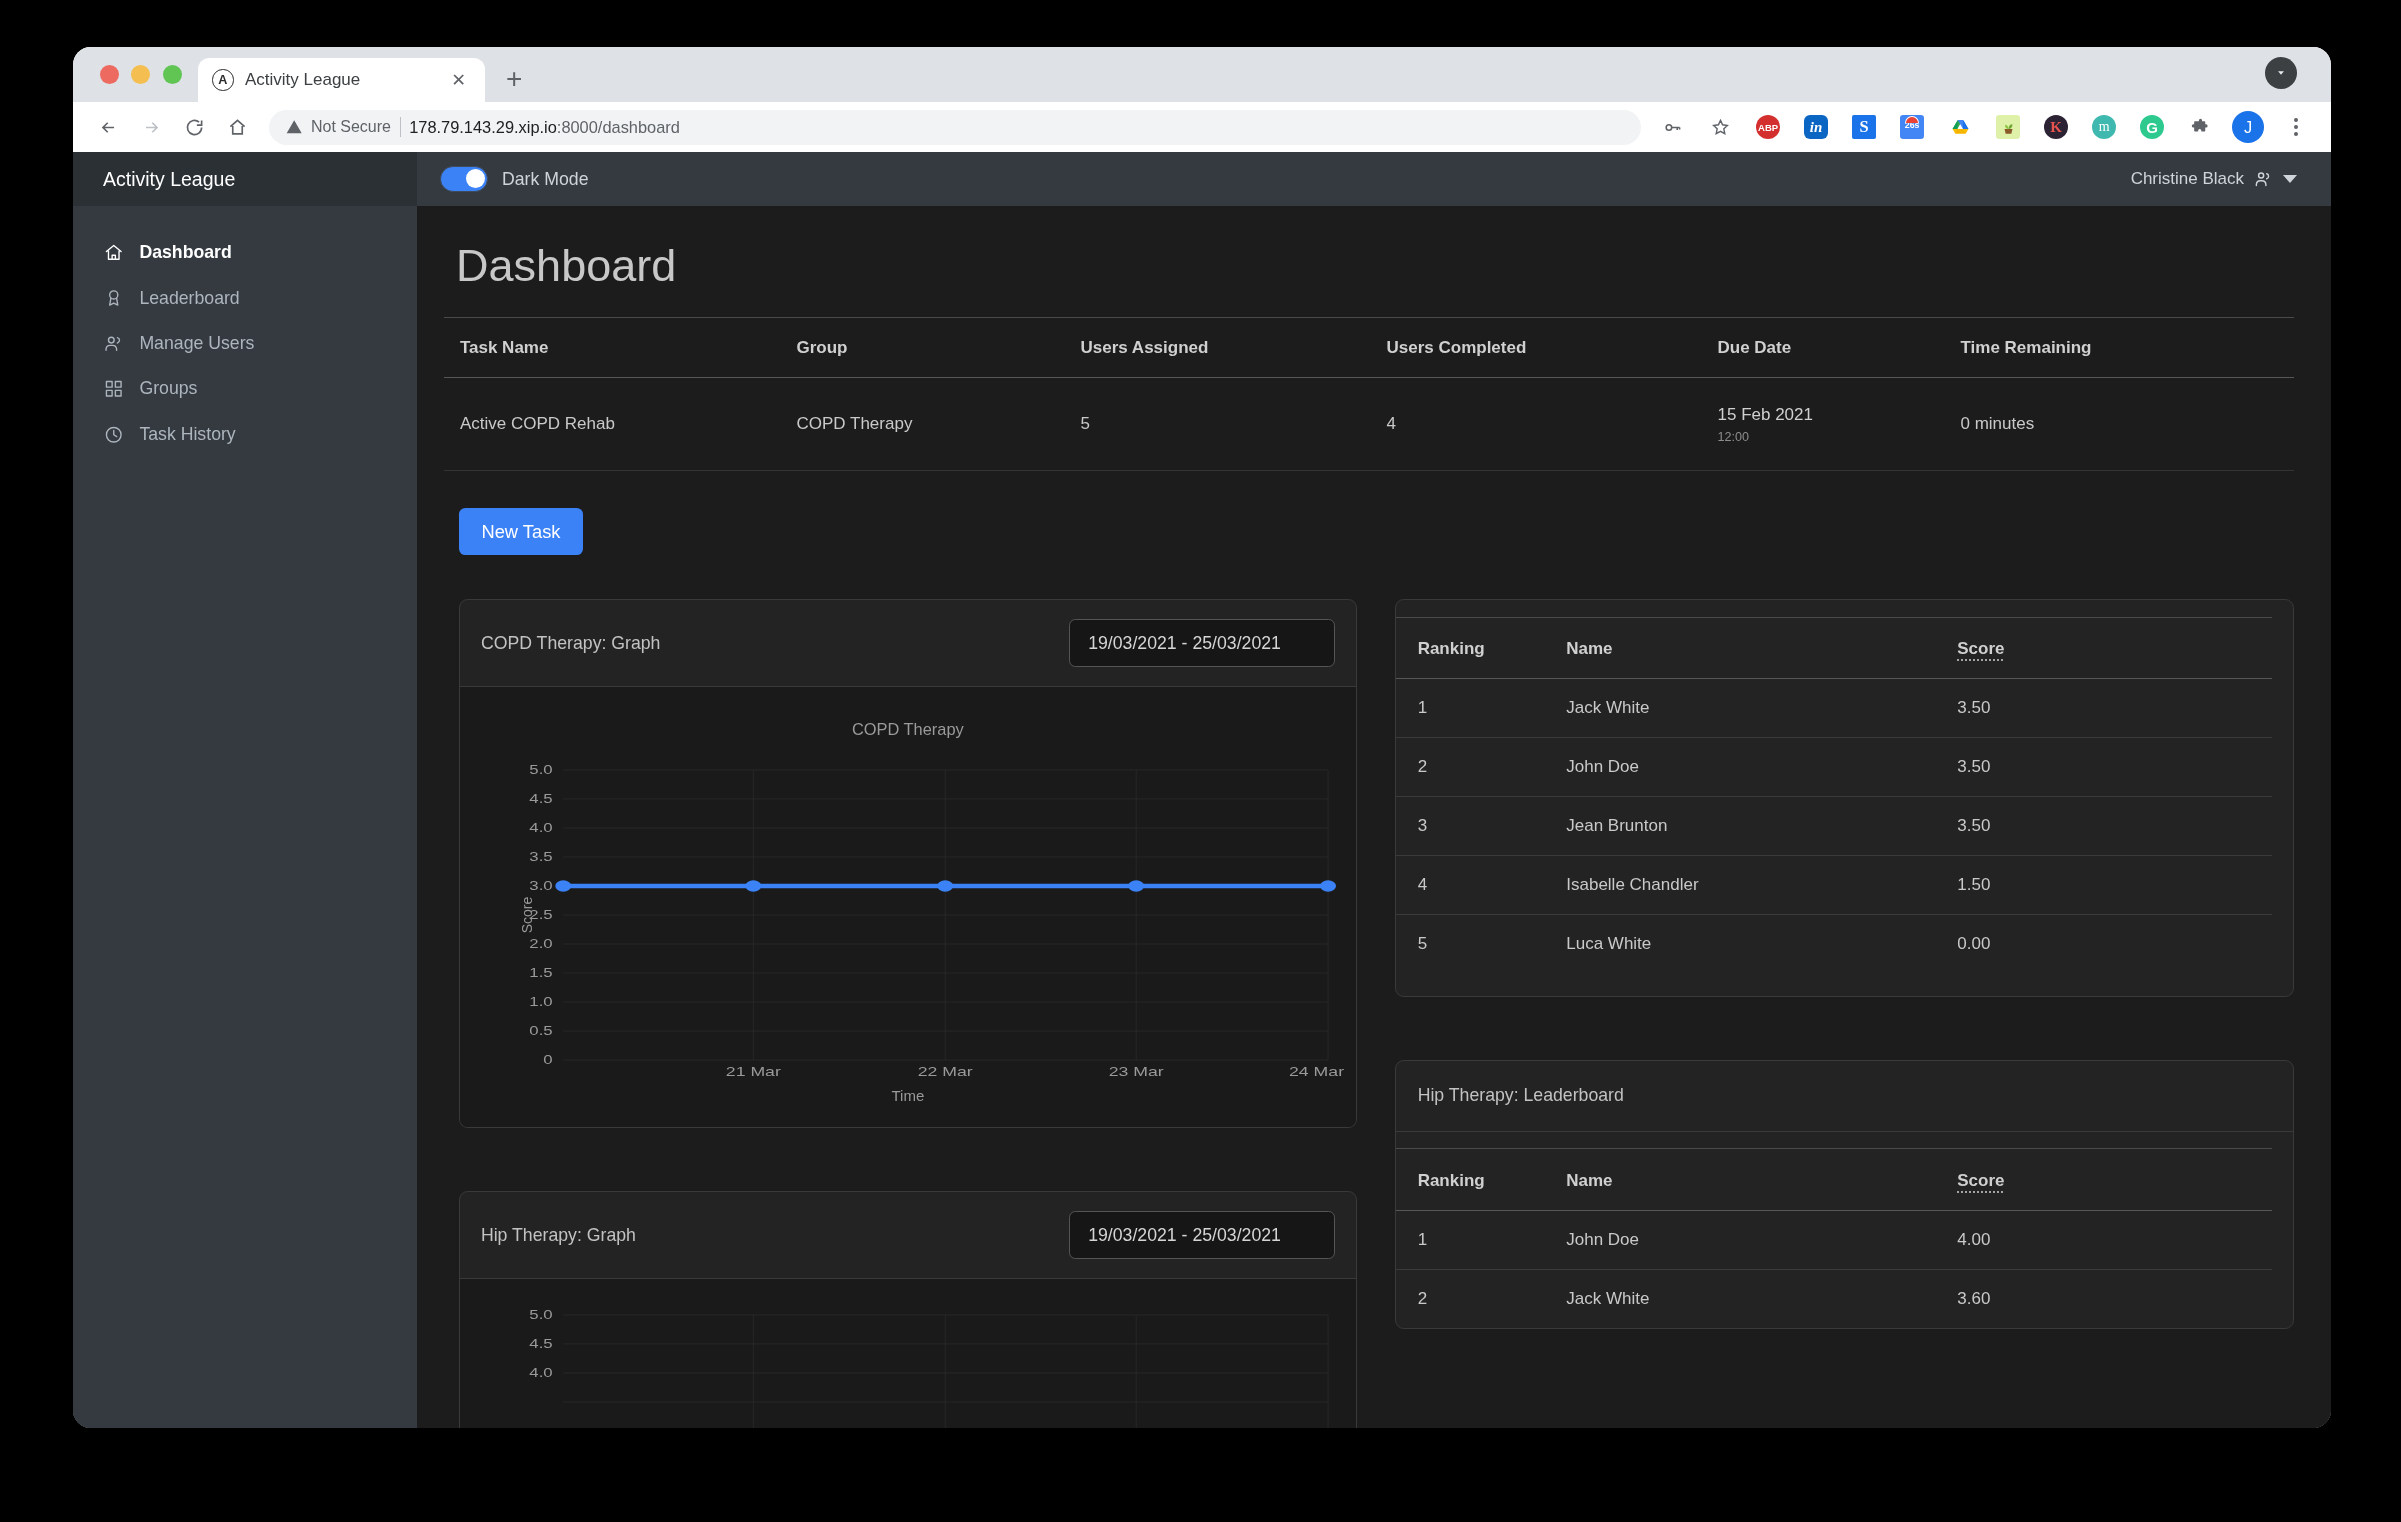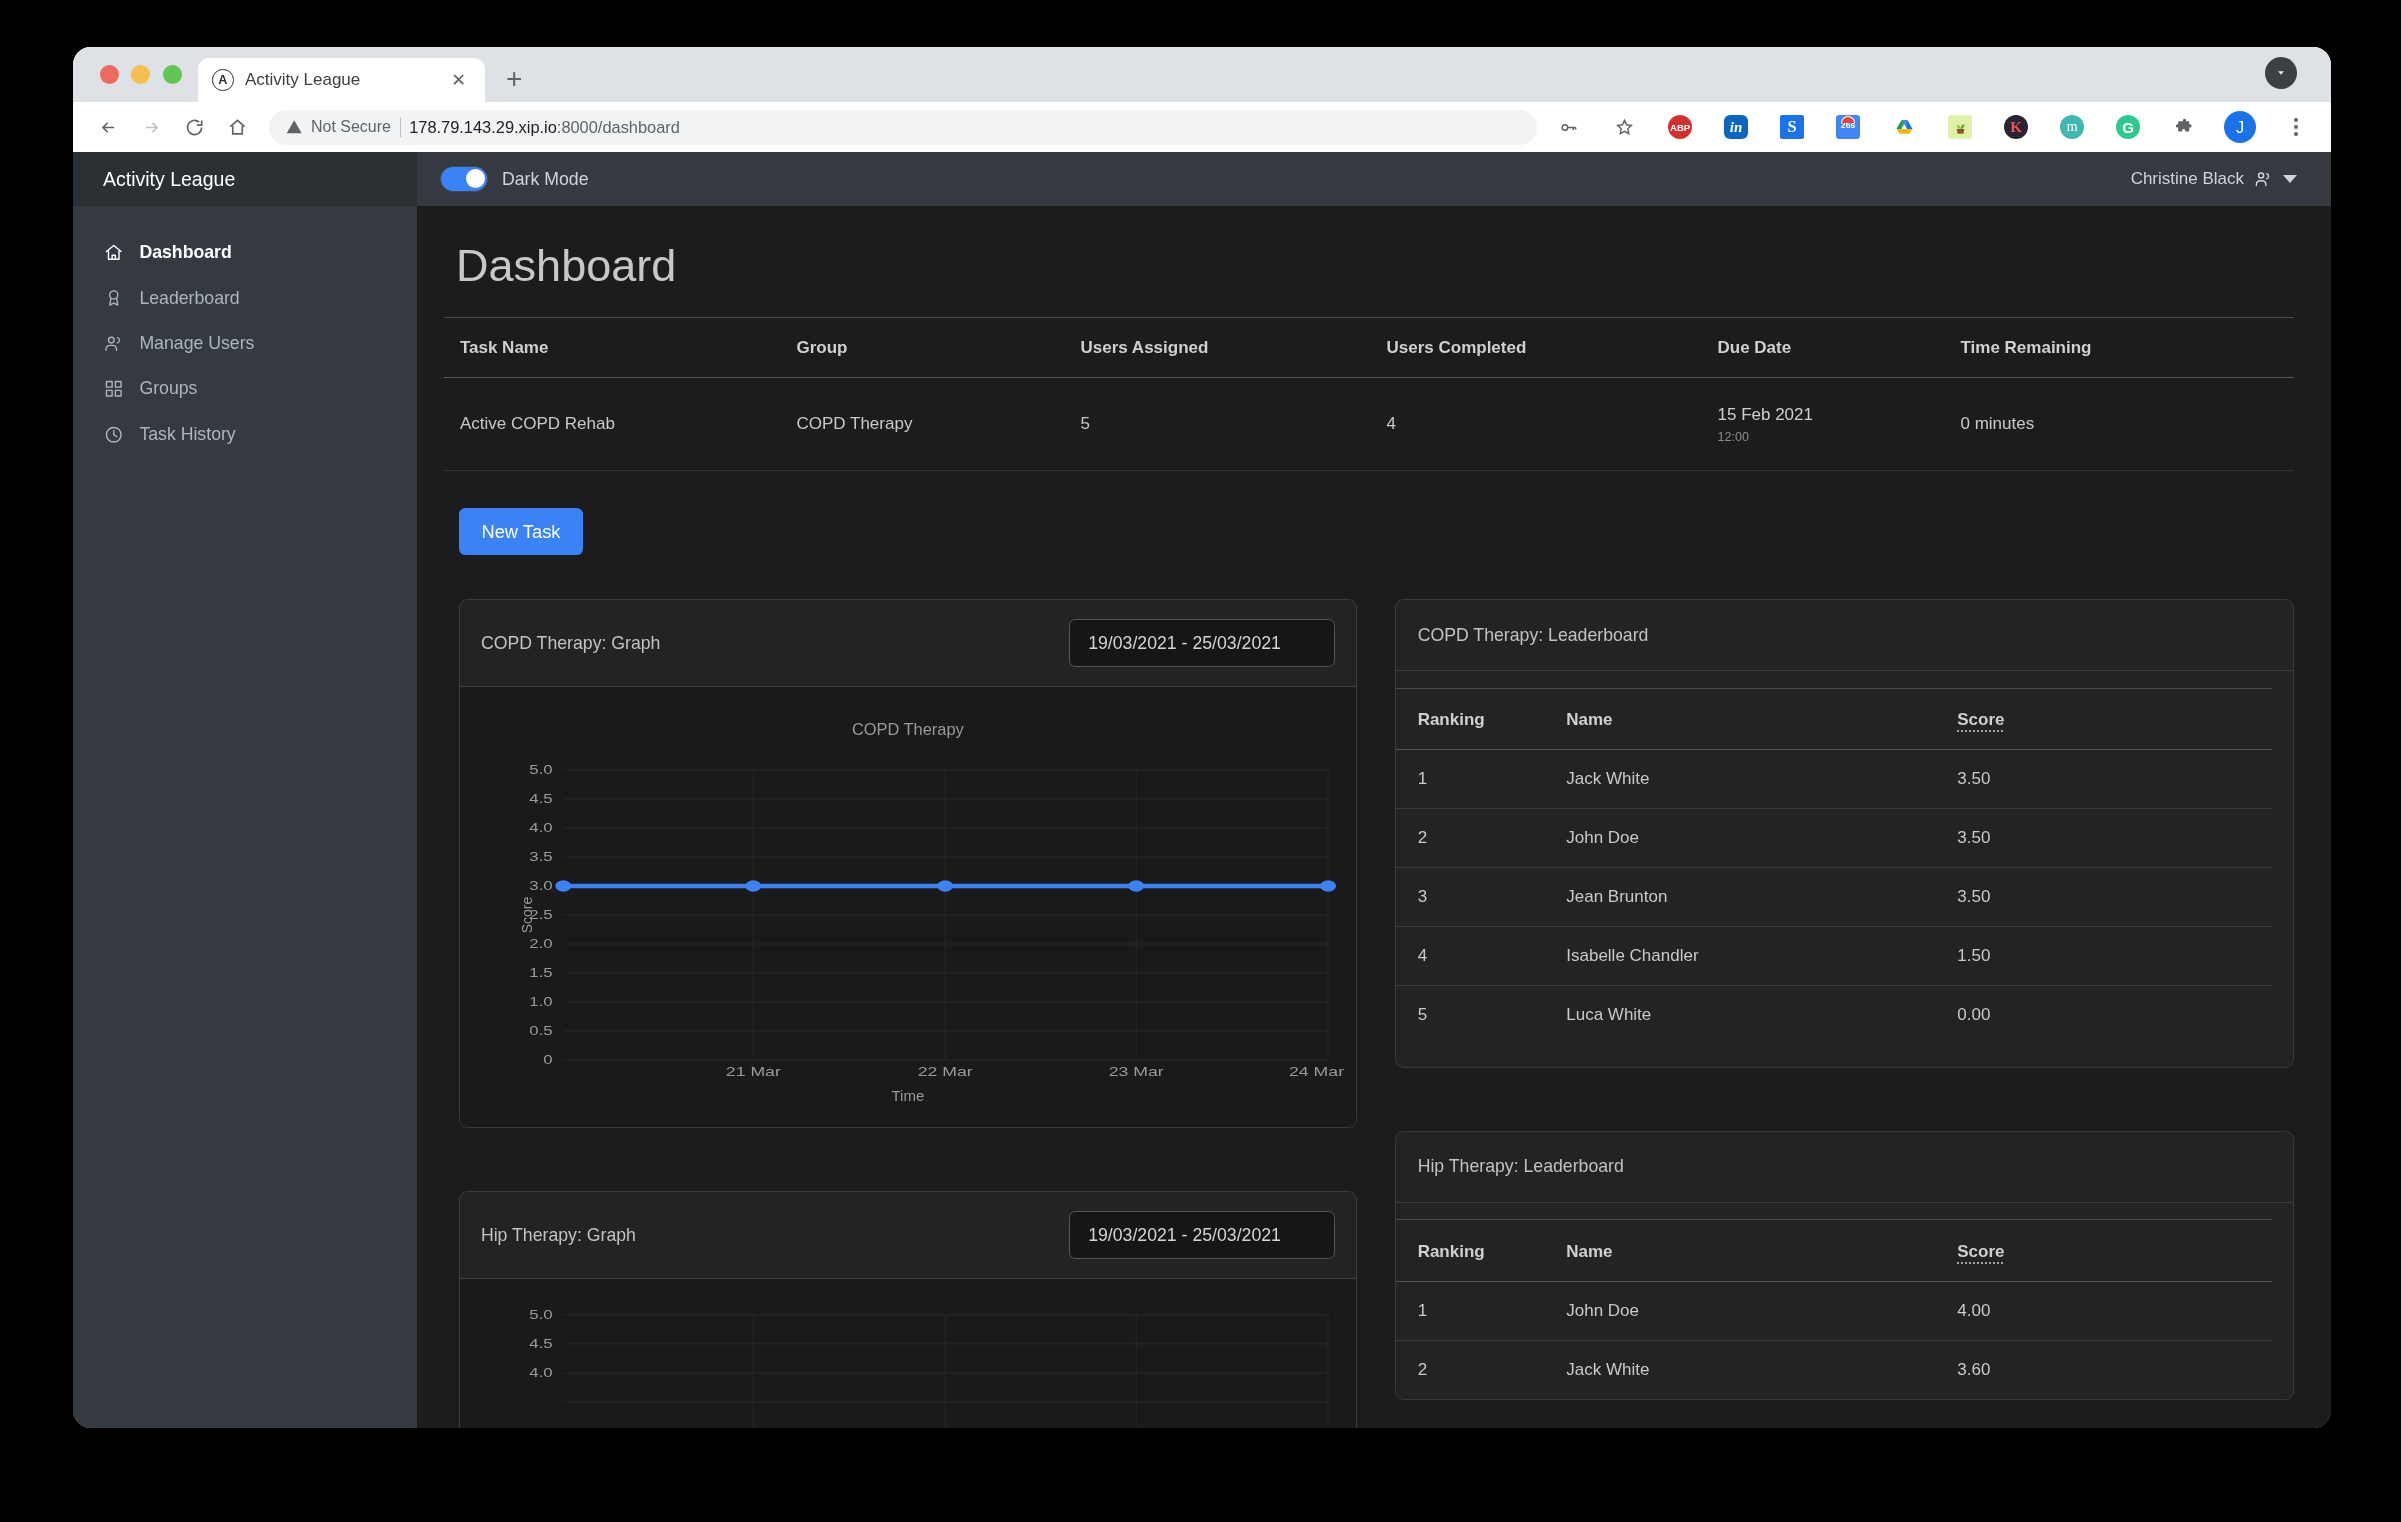--- a/index.html
+++ b/index.html
@@ -103,21 +103,21 @@
   .not-secure {
     font-size: 16px; color: #5f6368; white-space: nowrap;
   }
   .omni-divider { width: 0.6px; height: 20px; background: #bdc1c6; flex: none; }
   .url-text {
     font-size: 16.4px; color: #202124; white-space: nowrap;
     overflow: hidden; text-overflow: ellipsis;
   }
   .url-text .dim { color: #5f6368; }
 
-  .toolbar-icons { display: flex; align-items: center; gap: 19px; flex: none; }
+  .toolbar-icons { display: flex; align-items: center; gap: 11px; flex: none; }
   .tb-icon {
     width: 37px; height: 37px; border-radius: 50%;
     display: flex; align-items: center; justify-content: center;
     flex: none;
   }
   .tb-icon svg { width: 19px; height: 19px; }
 
   .ext { width: 24px; height: 24px; border-radius: 3.8px;
     display: flex; align-items: center; justify-content: center;
     font-size: 12px; font-weight: 700; color: #fff; position: relative; }
@@ -667,23 +667,20 @@
                   </svg>
                 </div>
               </div>
             </div>
 
           </div>
 
           <div class="col">
 
             <div class="card">
-              <div class="card-head plain">
-                <span class="card-title">COPD Therapy: Leaderboard</span>
-              </div>
               <div class="lb-wrap">
                 <table class="lb-table">
                   <thead>
                     <tr>
                       <th class="lb-rank">Ranking</th>
                       <th class="lb-name">Name</th>
                       <th class="score-col">Score</th>
                     </tr>
                   </thead>
                   <tbody>

